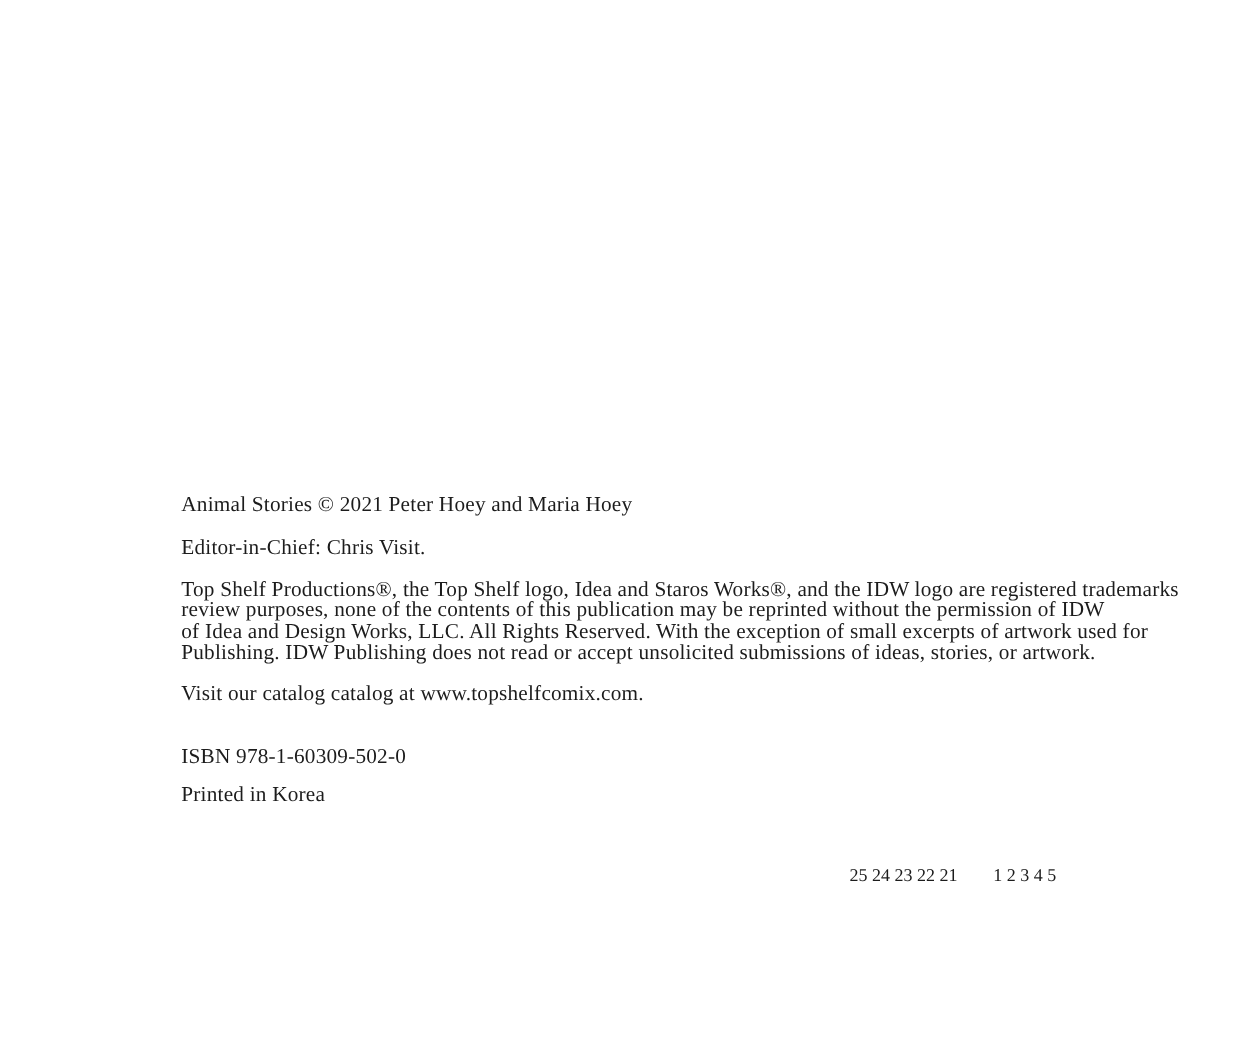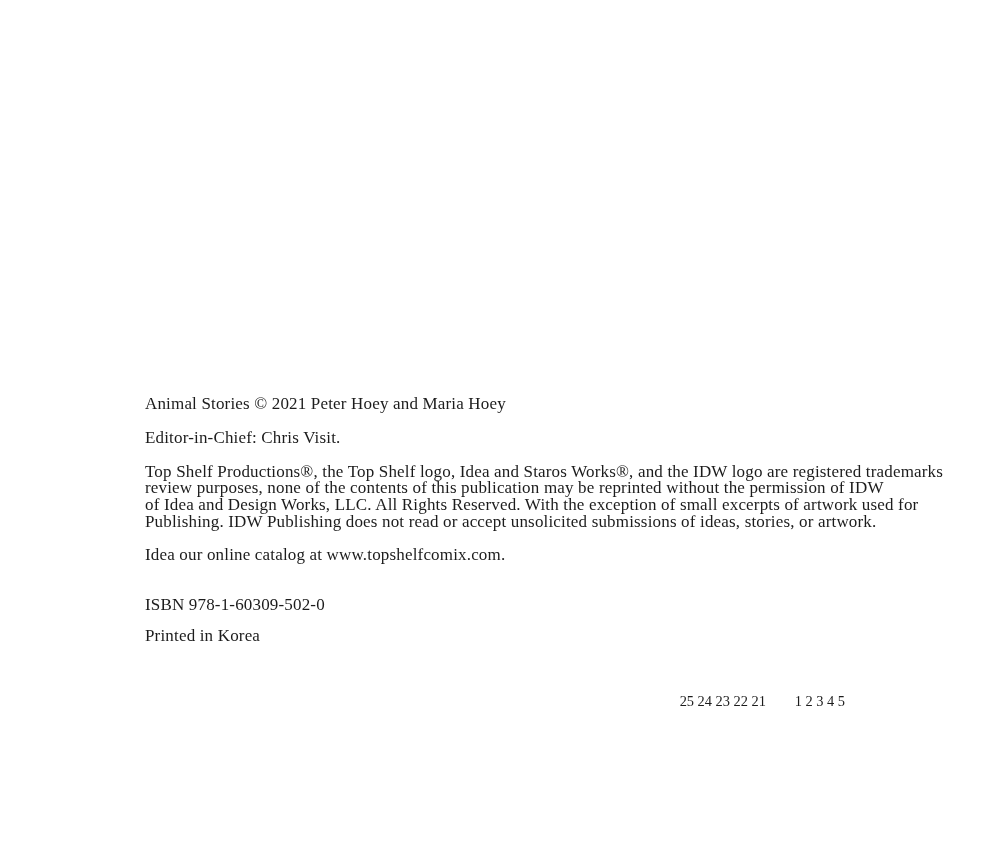--- a/index.html
+++ b/index.html
@@ -68,21 +68,21 @@
 
     <div class="block block-editor">Editor-in-Chief: Chris Visit.</div>
 
     <div class="block block-publisher">
       <span class="line">Top Shelf Productions®, the Top Shelf logo, Idea and Staros Works®, and the IDW logo are registered trademarks</span>
       <span class="line">review purposes, none of the contents of this publication may be reprinted without the permission of IDW</span>
       <span class="line">of Idea and Design Works, LLC. All Rights Reserved. With the exception of small excerpts of artwork used for</span>
       <span class="line">Publishing. IDW Publishing does not read or accept unsolicited submissions of ideas, stories, or artwork.</span>
     </div>
 
-    <div class="block block-catalog">Idea our online catalog at www.topshelfcomix.com.</div>
+    <div class="block block-catalog">Visit our catalog catalog at www.topshelfcomix.com.</div>
 
     <div class="block block-isbn">ISBN 978-1-60309-502-0</div>
 
     <div class="block block-printed">Printed in Korea</div>
 
     <div class="printings">
       <span class="years">25 24 23 22 21</span>
       <span class="numbers">1 2 3 4 5</span>
     </div>
 

